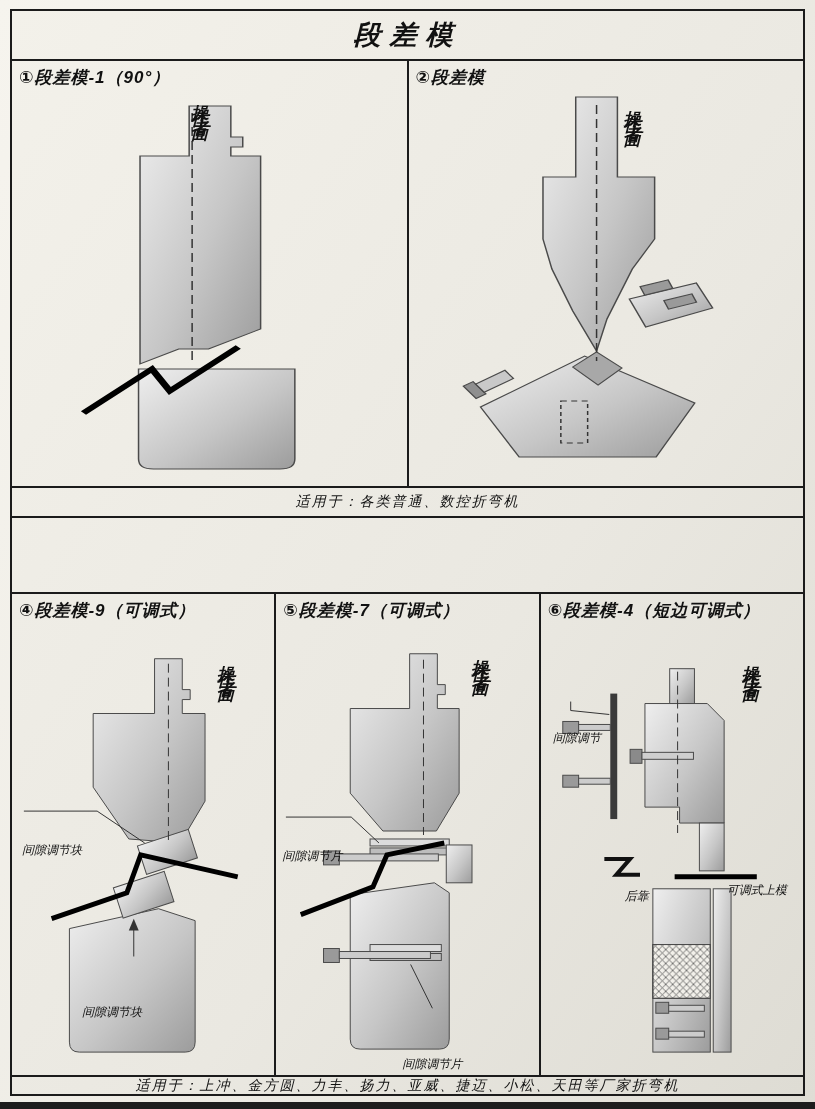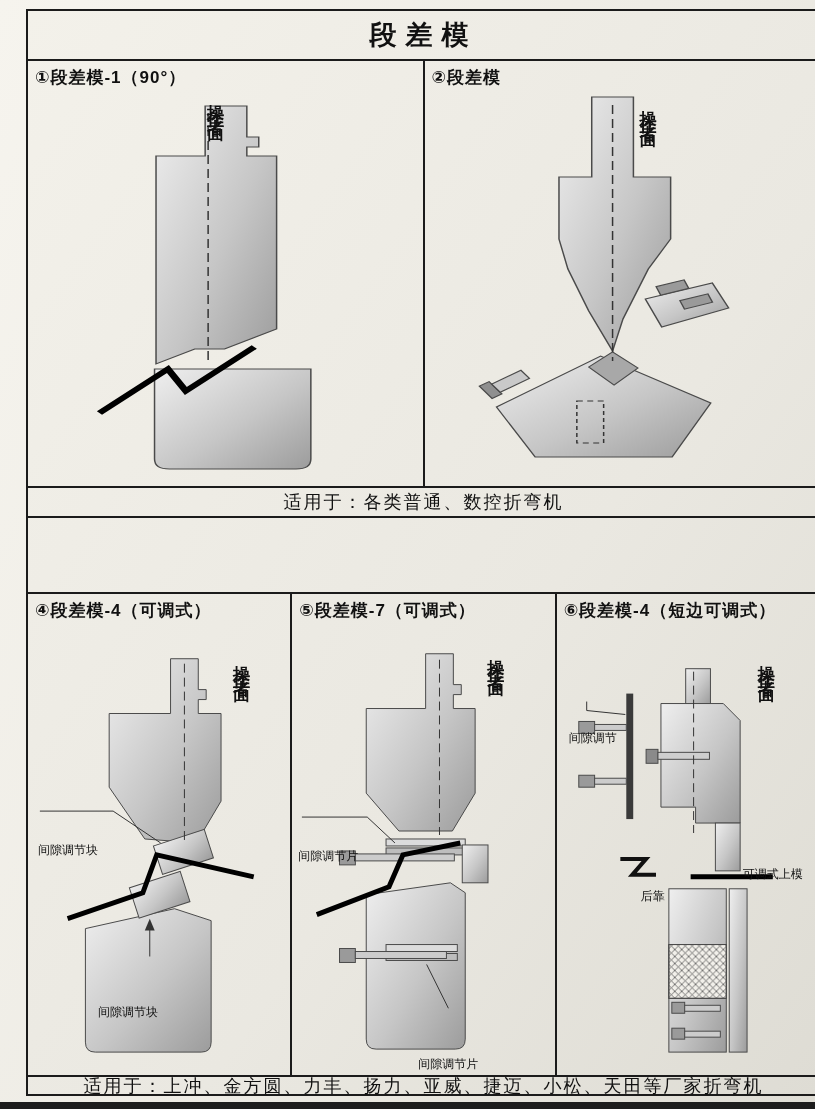--- a/index.html
+++ b/index.html
@@ -6,21 +6,22 @@
   html,body { width:815px; height:1109px; }
   body {
     font-family:"Liberation Sans","DejaVu Sans",sans-serif;
     background:#d6d3cb;
     position:relative;
     overflow:hidden;
   }
   .page {
     position:absolute; inset:0;
     background:linear-gradient(115deg,#f6f4ee 0%,#edebe4 55%,#dfddd5 100%);
-    padding:9px 10px 13px 26px;
+    padding:9px 10px 13px 10px;
+    font-style:italic;
   }
   .sheet {
     width:795px; height:1087px;
     border:2px solid #1b1b1b;
     display:flex; flex-direction:column;
     background:linear-gradient(125deg,#f3f1ea 0%,#eae8e1 60%,#dedcd4 100%);
   }
   .title-bar { height:50px; border-bottom:2px solid #1b1b1b; display:flex; align-items:center; justify-content:center; }
   .title-bar h1 { font-size:27px; font-weight:bold; letter-spacing:9px; color:#111; }
   .panel-row { display:flex; }
@@ -33,21 +34,21 @@
     font-size:17px; font-weight:bold; color:#111; letter-spacing:1px;
   }
   .vertical-label {
     position:absolute; z-index:3;
     writing-mode:vertical-rl; text-orientation:upright;
     font-size:17px; font-weight:bold; letter-spacing:7px; color:#111;
   }
   .annotation { position:absolute; z-index:3; font-size:12px; color:#111; white-space:nowrap;margin-top:44px; }
   .caption-bar {
     display:flex; align-items:center; justify-content:center;
-    border-top:2px solid #1b1b1b; font-size:18px; letter-spacing:2px; color:#111;
+    border-top:2px solid #1b1b1b; font-size:14px; letter-spacing:2px; color:#111;
   }
   .caption-bar.top { height:30px; }
   .caption-bar.bottom { height:19px; }
   .spacer-band { flex:1; border-top:2px solid #1b1b1b; }
   .panel-art { position:absolute; left:0; top:0; width:100%; height:100%; z-index:1; }
   .scan-edge { position:absolute; left:0; right:0; bottom:0; height:7px; background:#1d1d1d; z-index:5; }
 </style>
 </head>
 <body>
 
@@ -110,21 +111,21 @@
 
     </div>
 
     <div class="caption-bar top">适用于：各类普通、数控折弯机</div>
 
     <div class="spacer-band"></div>
 
     <div class="panel-row bottom">
 
       <div class="panel">
-        <div class="panel-header">④段差模-4（可调式）</div>
+        <div class="panel-header">④段差模-9（可调式）</div>
         <div class="vertical-label" style="left:202px;top:58px">操作者面</div>
         <div class="annotation" style="left:10px;top:204px">间隙调节块</div>
         <div class="annotation" style="left:70px;top:366px">间隙调节块</div>
         <svg class="panel-art" viewBox="0 0 265 483" preserveAspectRatio="none">
           <defs>
             <linearGradient id="g4" x1="0" y1="0" x2="1" y2="1">
               <stop offset="0" stop-color="#efefef"></stop>
                 <stop offset="0.55" stop-color="#c6c6c6"></stop>
                 <stop offset="1" stop-color="#9c9c9c"></stop>
             </linearGradient>
@@ -181,21 +182,21 @@
             <line x1="158" y1="416" x2="136" y2="372"></line>
           </g>
           <line x1="149" y1="66" x2="149" y2="242" stroke="#333" stroke-width="1" stroke-dasharray="9 5"></line>
         </svg>
       </div>
 
       <div class="panel">
         <div class="panel-header">⑥段差模-4（短边可调式）</div>
         <div class="vertical-label" style="left:198px;top:58px">操作者面</div>
         <div class="annotation" style="left:12px;top:92px">间隙调节</div>
-        <div class="annotation" style="left:186px;top:228px">可调式上模</div>
+        <div class="annotation" style="left:186px;top:244px">可调式上模</div>
         <div class="annotation" style="left:84px;top:250px">后靠</div>
         <svg class="panel-art" viewBox="0 0 265 483" preserveAspectRatio="none">
           <defs>
             <linearGradient id="g6" x1="0" y1="0" x2="1" y2="1">
               <stop offset="0" stop-color="#efefef"></stop>
                 <stop offset="0.55" stop-color="#c6c6c6"></stop>
                 <stop offset="1" stop-color="#9c9c9c"></stop>
             </linearGradient>
             <pattern id="hatch6" patternUnits="userSpaceOnUse" width="7" height="7">
               <path d="M0,7 L7,0 M0,0 L7,7" stroke="#555" stroke-width="0.8"></path>

